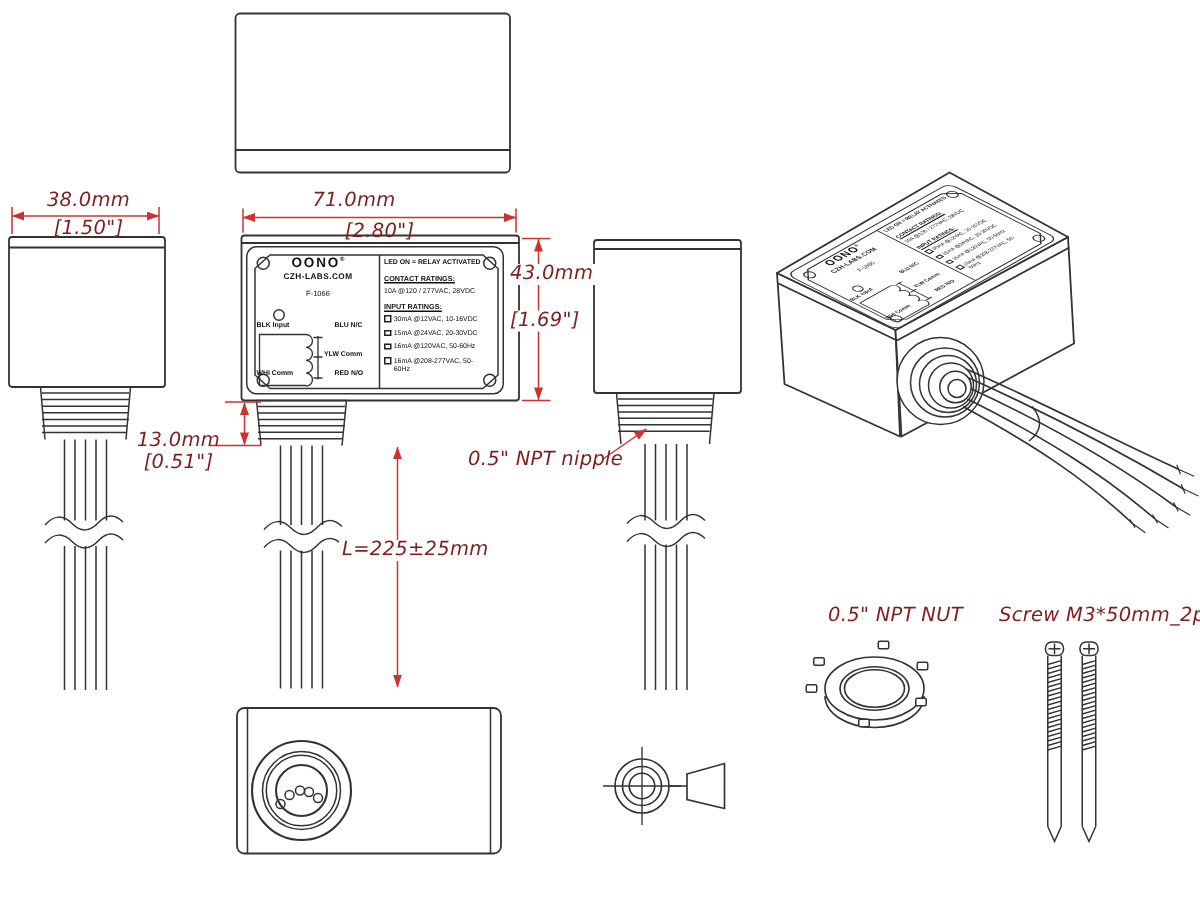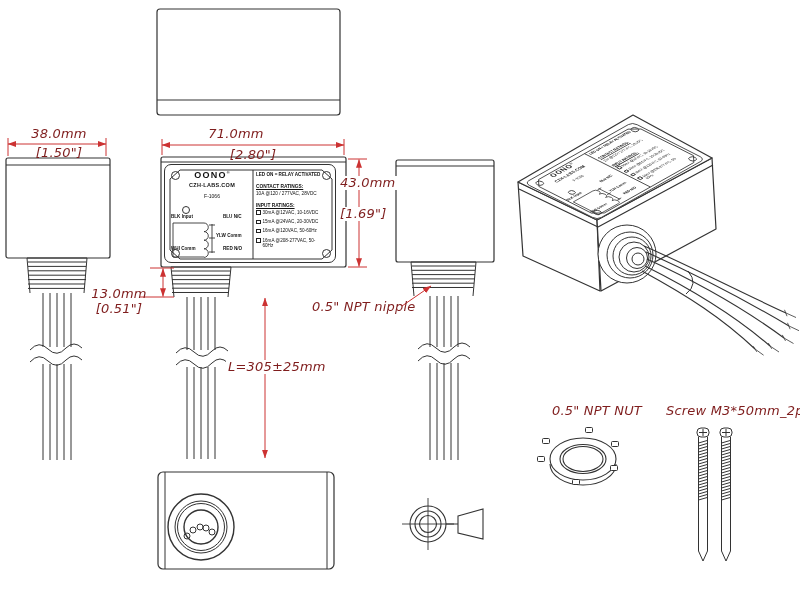--- a/index.html
+++ b/index.html
@@ -179,21 +179,21 @@
 </svg>
 
 <div class="dim" style="left:14px;top:127px;width:90px;">38.0mm</div>
 <div class="dim" style="left:14px;top:146px;width:90px;">[1.50"]</div>
 <div class="dim" style="left:186px;top:127px;width:100px;">71.0mm</div>
 <div class="dim" style="left:203px;top:148px;width:100px;">[2.80"]</div>
 <div class="dim bgw" style="left:338px;top:176px;">43.0mm</div>
 <div class="dim bgw" style="left:338px;top:207px;">[1.69"]</div>
 <div class="dim" style="left:90px;top:287px;width:58px;">13.0mm</div>
 <div class="dim" style="left:90px;top:302px;width:58px;">[0.51"]</div>
-<div class="dim bgw" style="left:226px;top:360px;">L=305±25mm</div>
+<div class="dim bgw" style="left:226px;top:360px;">L=225±25mm</div>
 <div class="dim left" style="left:312px;top:300px;">0.5" NPT nipple</div>
 <div class="dim left" style="left:552px;top:404px;">0.5" NPT NUT</div>
 <div class="dim left" style="left:666px;top:404px;">Screw M3*50mm_2pcs</div>
 
 <div class="device-label" style="left:164px;top:164px;">
   <svg width="172" height="99" viewBox="0 0 172 99" fill="none" stroke="#333" stroke-width="1">
     <polygon points="15,5 157,5 167,14 167,85 157,94 15,94 5,85 5,14"></polygon>
     <line x1="88" y1="5" x2="88" y2="94"></line>
     <path stroke-width="0.9" d="M39,58 H8 V92 H39 M39,58 a4.3,4.3 0 0 1 0,8.6 a4.3,4.3 0 0 1 0,8.6 a4.3,4.3 0 0 1 0,8.6 a4.3,4.3 0 0 1 0,8.6"></path>
     <path stroke-width="0.9" d="M47,59 V88 M44,60 H50 M44,73 H50 M44,87 H50"></path>

